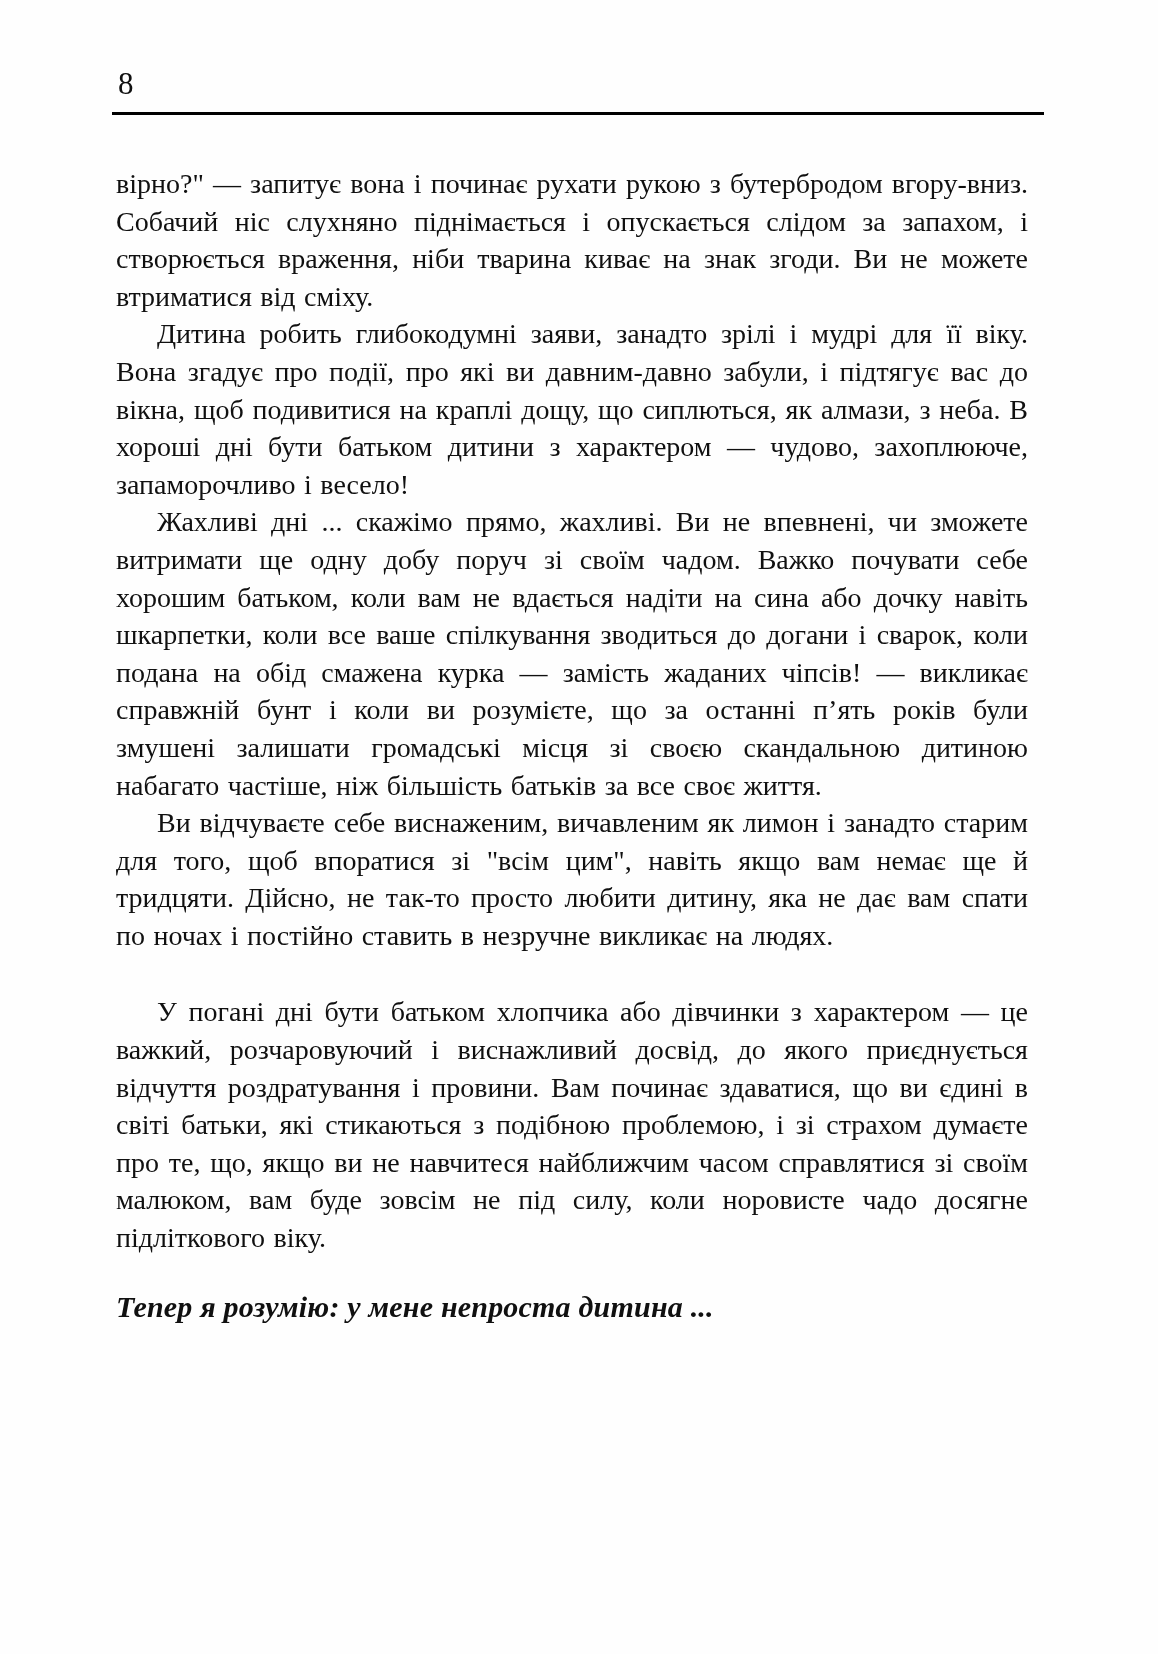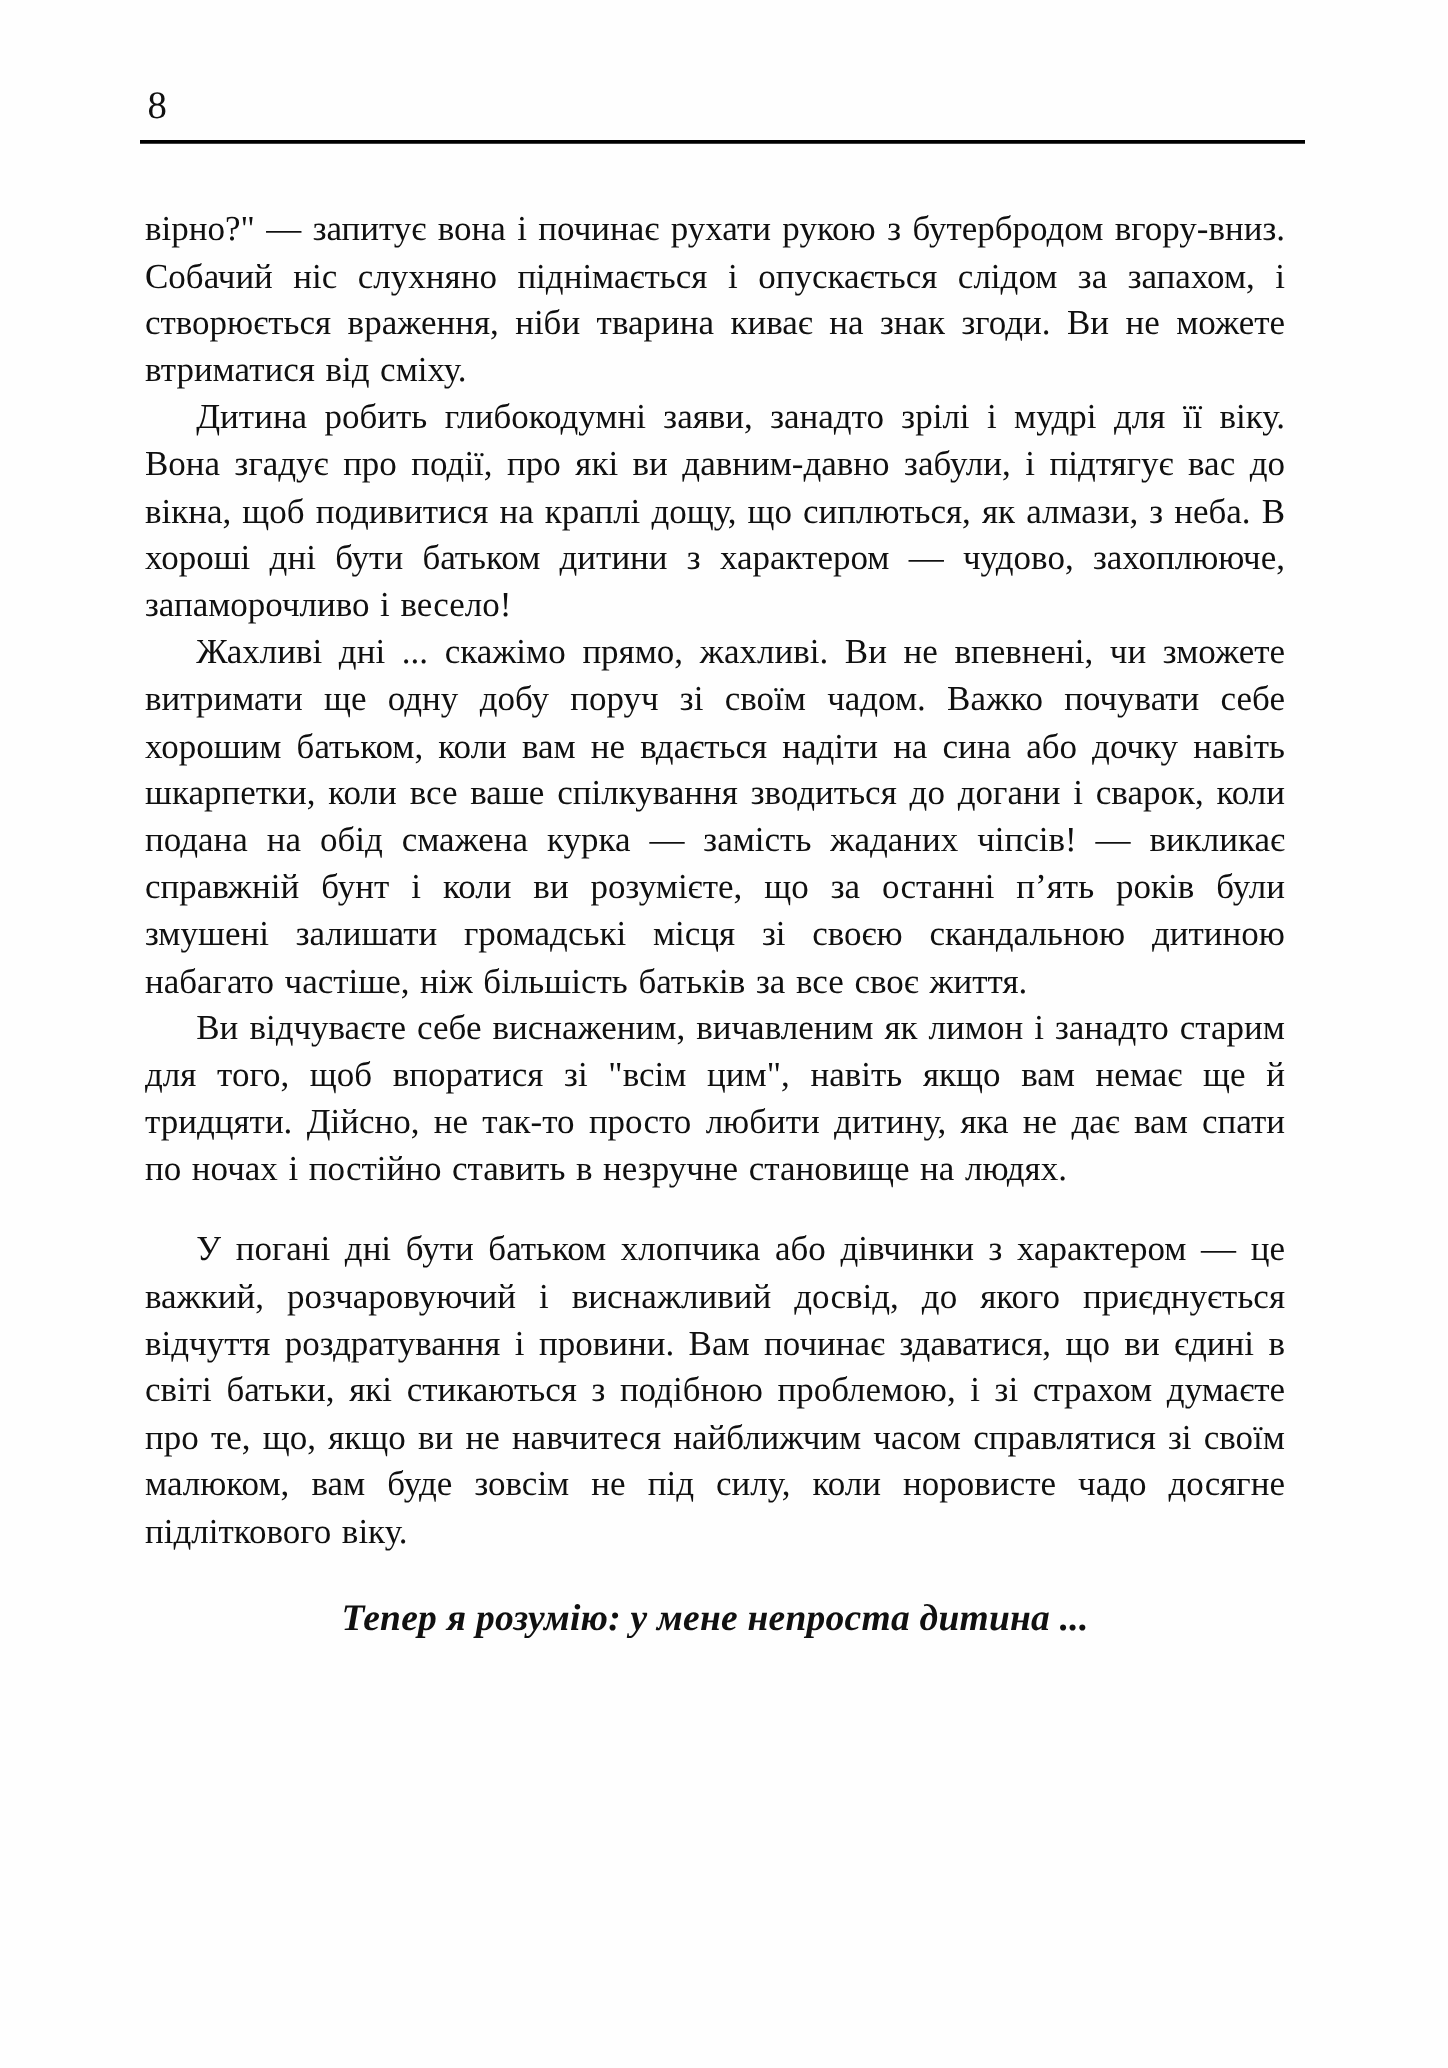--- a/index.html
+++ b/index.html
@@ -41,42 +41,42 @@
   }
   .para {
     margin: 0;
     text-indent: 41px;
     word-spacing: 1.5px;
   }
   .para.no-indent {
     text-indent: 0;
   }
   .para.spaced {
-    margin-top: 27px;
+    margin-top: 39px;
   }
   .section-heading {
     font-size: 30px;
     font-weight: bold;
     font-style: italic;
     line-height: 37.6px;
     margin: 31px 0 13px 0;
-    text-align: center;
+    text-align: left;
     letter-spacing: 0.2px;
   }
 </style>
 </head>
 <body>
 
 <div class="page">
   <div class="page-header">
     <div class="page-number">8</div>
     <div class="rule"></div>
   </div>
 
   <div class="body-text">
     <p class="para no-indent">вірно?" — запитує вона і починає рухати рукою з бутербродом вгору-вниз. Собачий ніс слухняно піднімається і опускається слідом за запахом, і створюється враження, ніби тварина киває на знак згоди. Ви не можете втриматися від сміху.</p>
     <p class="para">Дитина робить глибокодумні заяви, занадто зрілі і мудрі для її віку. Вона згадує про події, про які ви давним-давно забули, і підтягує вас до вікна, щоб подивитися на краплі дощу, що сиплються, як алмази, з неба. В хороші дні бути батьком дитини з характером — чудово, захоплююче, запаморочливо і весело!</p>
     <p class="para">Жахливі дні ... скажімо прямо, жахливі. Ви не впевнені, чи зможете витримати ще одну добу поруч зі своїм чадом. Важко почувати себе хорошим батьком, коли вам не вдається надіти на сина або дочку навіть шкарпетки, коли все ваше спілкування зводиться до догани і сварок, коли подана на обід смажена курка — замість жаданих чіпсів! — викликає справжній бунт і коли ви розумієте, що за останні п’ять років були змушені залишати громадські місця зі своєю скандальною дитиною набагато частіше, ніж більшість батьків за все своє життя.</p>
-    <p class="para">Ви відчуваєте себе виснаженим, вичавленим як лимон і занадто старим для того, щоб впоратися зі "всім цим", навіть якщо вам немає ще й тридцяти. Дійсно, не так-то просто любити дитину, яка не дає вам спати по ночах і постійно ставить в незручне становище на людях.</p>
+    <p class="para">Ви відчуваєте себе виснаженим, вичавленим як лимон і занадто старим для того, щоб впоратися зі "всім цим", навіть якщо вам немає ще й тридцяти. Дійсно, не так-то просто любити дитину, яка не дає вам спати по ночах і постійно ставить в незручне викликає на людях.</p>
     <p class="para spaced">У погані дні бути батьком хлопчика або дівчинки з характером — це важкий, розчаровуючий і виснажливий досвід, до якого приєднується відчуття роздратування і провини. Вам починає здаватися, що ви єдині в світі батьки, які стикаються з подібною проблемою, і зі страхом думаєте про те, що, якщо ви не навчитеся найближчим часом справлятися зі своїм малюком, вам буде зовсім не під силу, коли норовисте чадо досягне підліткового віку.</p>
     <h2 class="section-heading">Тепер я розумію: у мене непроста дитина ...</h2>
   </div>
 </div>
 
 </body></html>

